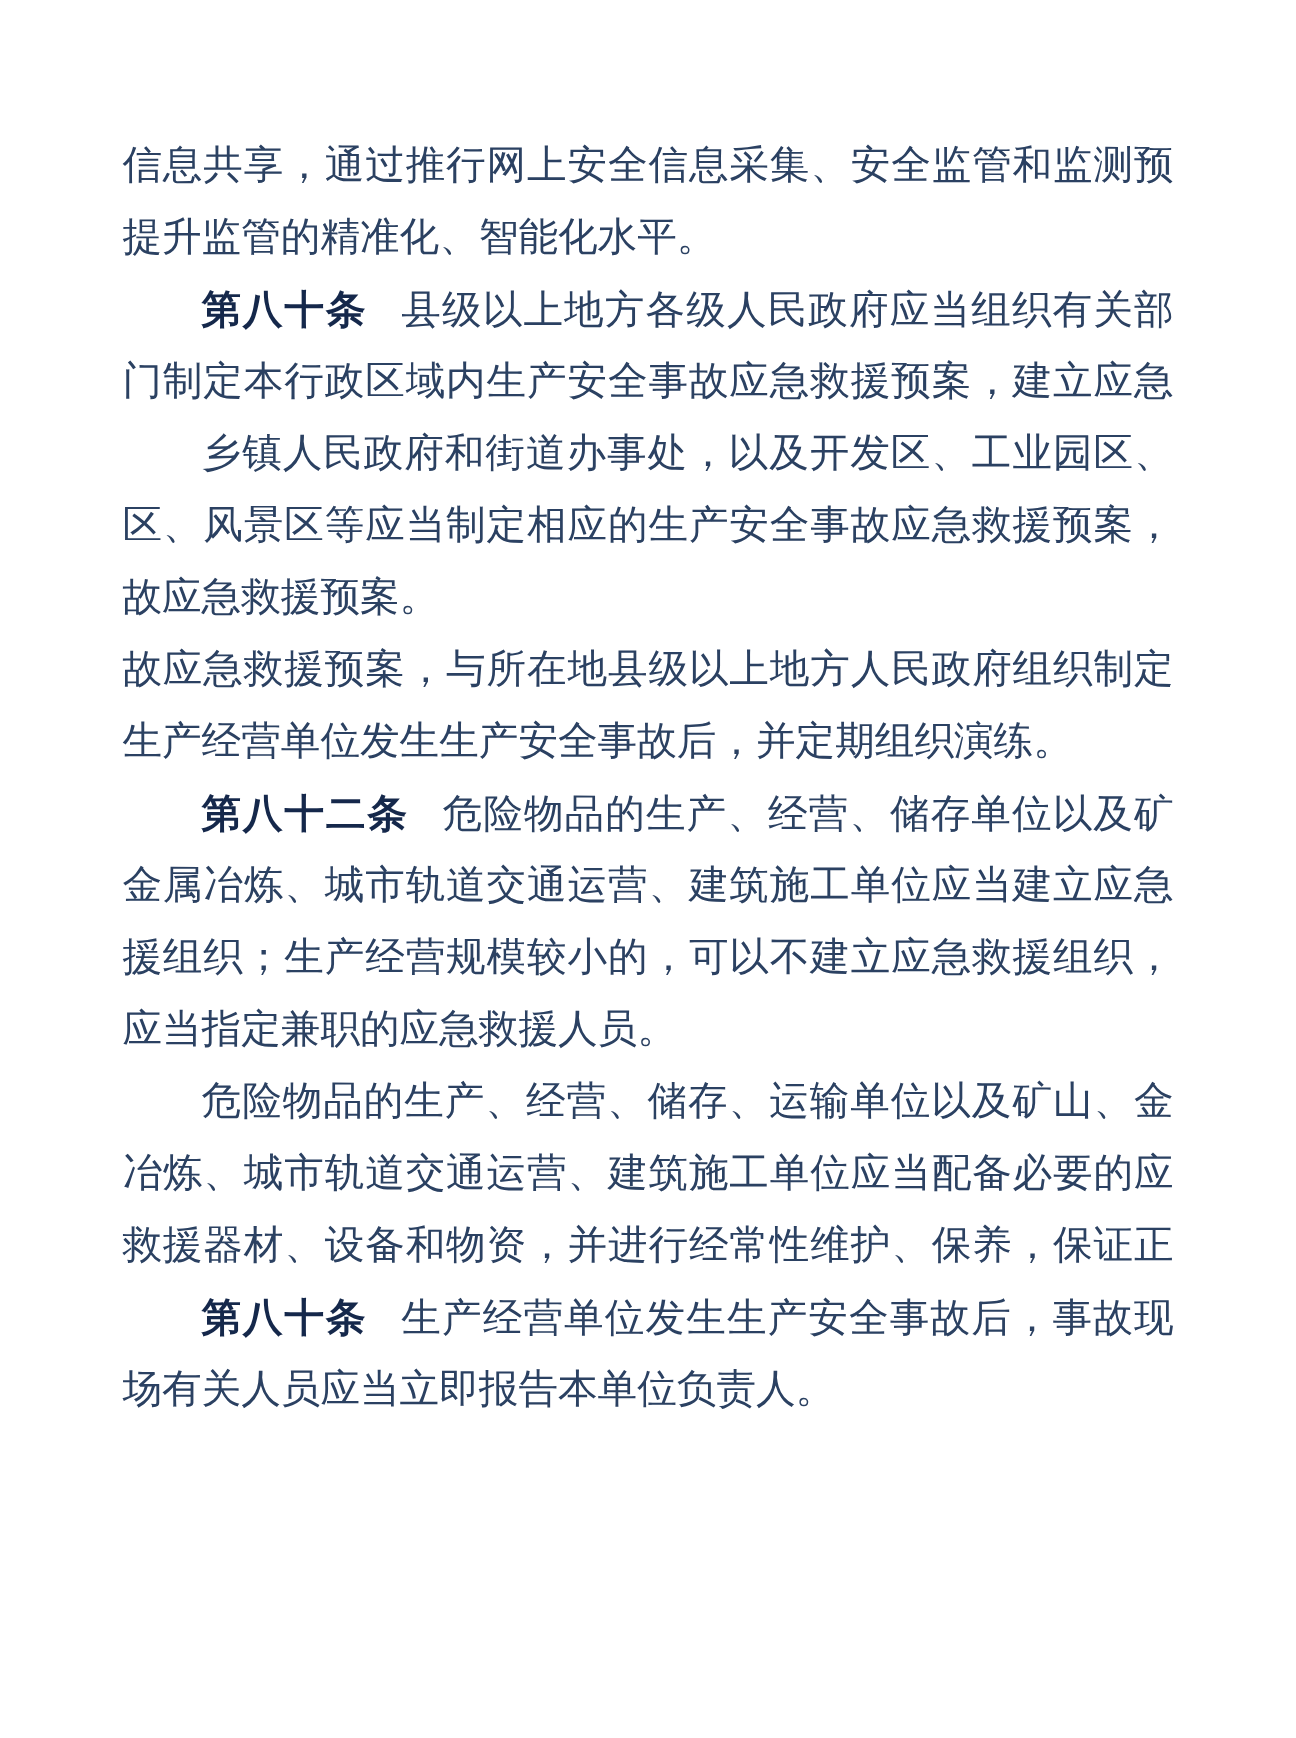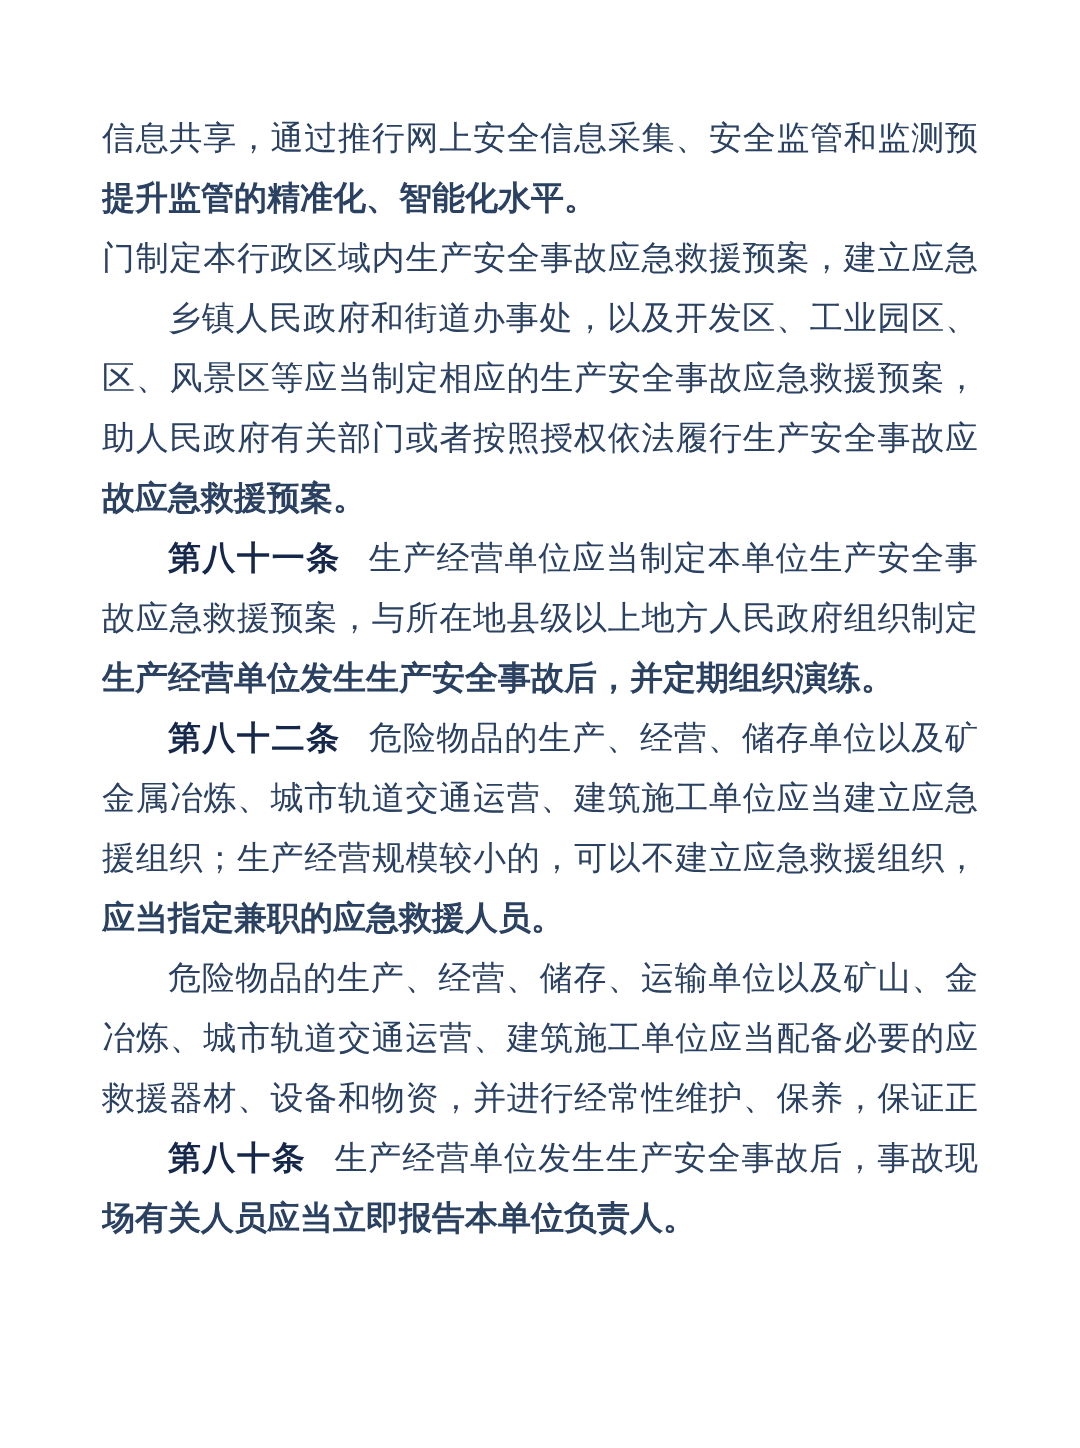--- a/index.html
+++ b/index.html
@@ -27,21 +27,20 @@
   .line {
     height: 60px;
     text-align: justify;
     text-align-last: justify;
     word-break: break-all;
     white-space: normal;
     overflow: hidden;
   }
   .line.last {
     text-align-last: left;
-    font-weight: bold;
   }
   .line.indent {
     padding-left: 2em;
   }
   .lead {
     font-family: "Liberation Sans", "DejaVu Sans", sans-serif;
     font-weight: 700;
     color: var(--heading-color);
     margin-right: 0.85em;
     letter-spacing: 0.02em;
@@ -50,30 +49,29 @@
 </head>
 <body>
 
 <main class="page">
   <div class="text-body">
       <div class="paragraph">
         <div class="line"><span>信息共享，通过推行网上安全信息采集、安全监管和监测预警，</span></div>
         <div class="line last"><span>提升监管的精准化、智能化水平。</span></div>
       </div>
       <div class="paragraph">
+        <div class="line indent"><b class="lead">第八十条</b><span>县级以上地方各级人民政府应当组织有关部</span></div>
         <div class="line"><span>门制定本行政区域内生产安全事故应急救援预案，建立应急救</span></div>
       </div>
       <div class="paragraph">
         <div class="line indent"><span>乡镇人民政府和街道办事处，以及开发区、工业园区、港</span></div>
         <div class="line"><span>区、风景区等应当制定相应的生产安全事故应急救援预案，协</span></div>
-        <div class="line"><span>助人民政府有关部门或者按照授权依法履行生产安全事故应</span></div>
         <div class="line last"><span>故应急救援预案。</span></div>
       </div>
       <div class="paragraph">
-        <div class="line indent"><b class="lead">第八十一条</b><span>生产经营单位应当制定本单位生产安全事</span></div>
         <div class="line"><span>故应急救援预案，与所在地县级以上地方人民政府组织制定的</span></div>
         <div class="line last"><span>生产经营单位发生生产安全事故后，并定期组织演练。</span></div>
       </div>
       <div class="paragraph">
         <div class="line indent"><b class="lead">第八十二条</b><span>危险物品的生产、经营、储存单位以及矿山、</span></div>
         <div class="line"><span>金属冶炼、城市轨道交通运营、建筑施工单位应当建立应急救</span></div>
         <div class="line"><span>援组织；生产经营规模较小的，可以不建立应急救援组织，但</span></div>
         <div class="line last"><span>应当指定兼职的应急救援人员。</span></div>
       </div>
       <div class="paragraph">

